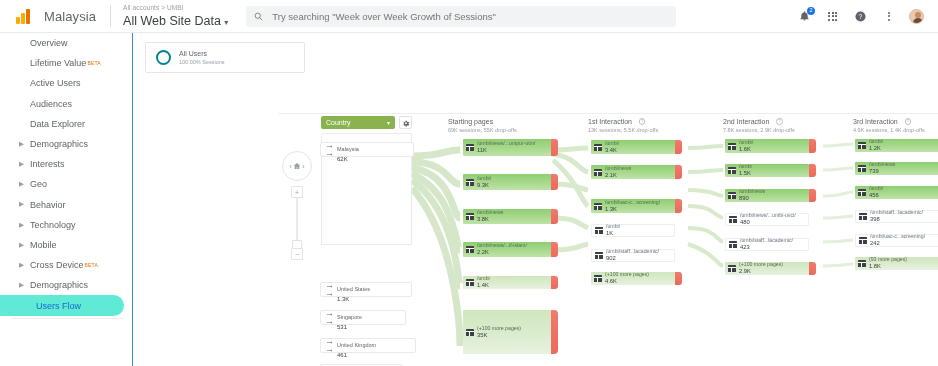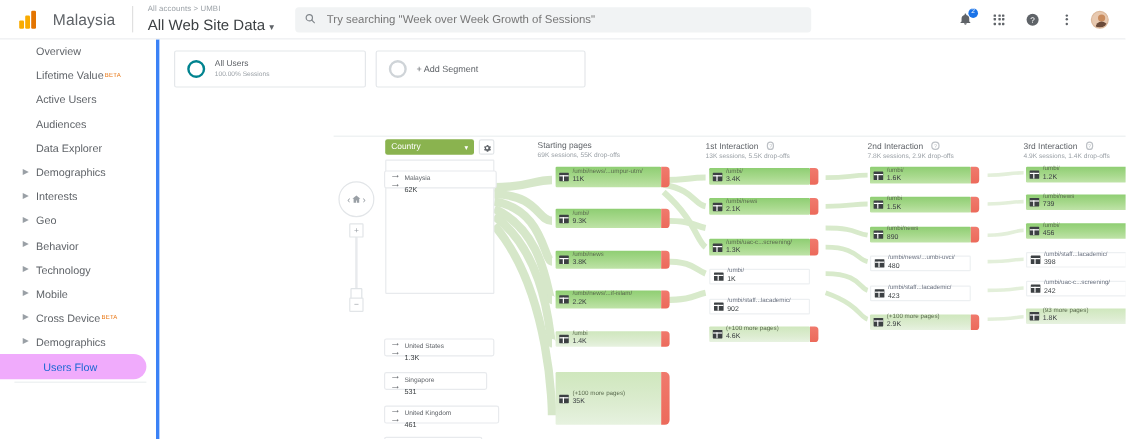--- a/index.html
+++ b/index.html
@@ -61,32 +61,32 @@
     background:#6b4b3a; border-radius:5px 5px 0 0;
   }
   .avatar:before {
     content:""; position:absolute; left:4.5px; top:2px; width:6px; height:6px;
     background:#c98c5e; border-radius:50%;
   }
 
   
   .sidebar {
     position:absolute; left:0; top:33px; width:133px; height:333px;
-    background:#fff; border-right:3px solid #3b82f6; overflow:hidden;
+    background:#fff; border-right:1px solid #3b82f6; overflow:hidden;
     font-size:9px;
   }
   .nav-item {
     height:20.2px; display:flex; align-items:center; padding-left:30px;
     color:#5f6368; white-space:nowrap; position:relative;
   }
   .nav-item .arw {
     position:absolute; left:19px; font-size:6.5px; color:#9aa0a6; line-height:1;
   }
   .nav-item.sel {
-    background:#f0abfc; color:#1967d2; border-radius:0 11px 11px 0;
+    background:#5eead4; color:#1967d2; border-radius:0 11px 11px 0;
     margin-right:8px; padding-left:36px;
   }
   .beta { color:#e8710a; font-size:5px; vertical-align:super; margin-left:1px; letter-spacing:.2px; }
   .nav-top { display:flex; align-items:center; padding-left:14px; height:21px;
     color:#5f6368; white-space:nowrap; position:relative; }
   .sec-div { height:1px; background:#eceff1; margin:2px 8px 2px 12px; }
   .cohort2 { line-height:1.05; }
   .cohort2 .b2 { display:block; color:#e8710a; font-size:5px; letter-spacing:.2px; }
 
   
@@ -326,24 +326,20 @@
 
 <div class="main">
 
   <div class="segbar">
     <div class="seg">
       <div class="ring"></div>
       <div>
         <div class="lbl1">All Users</div>
         <div class="lbl2">100.00% Sessions</div>
       </div>
-    </div>
-    <div class="seg wide">
-      <div class="ring grey"></div>
-      <div class="addseg">+ Add Segment</div>
     </div>
   </div>
 
   <div class="canvas">
 
     <svg class="flowsvg">
       <g fill="none" stroke="#cfe3c0" stroke-width="7" opacity=".85">
         <path d="M134 42 C 165 42 165 36 182 36"></path>
         <path d="M134 48 C 170 48 170 70 182 70"></path>
         <path d="M134 54 C 175 60 175 104 182 104"></path>

